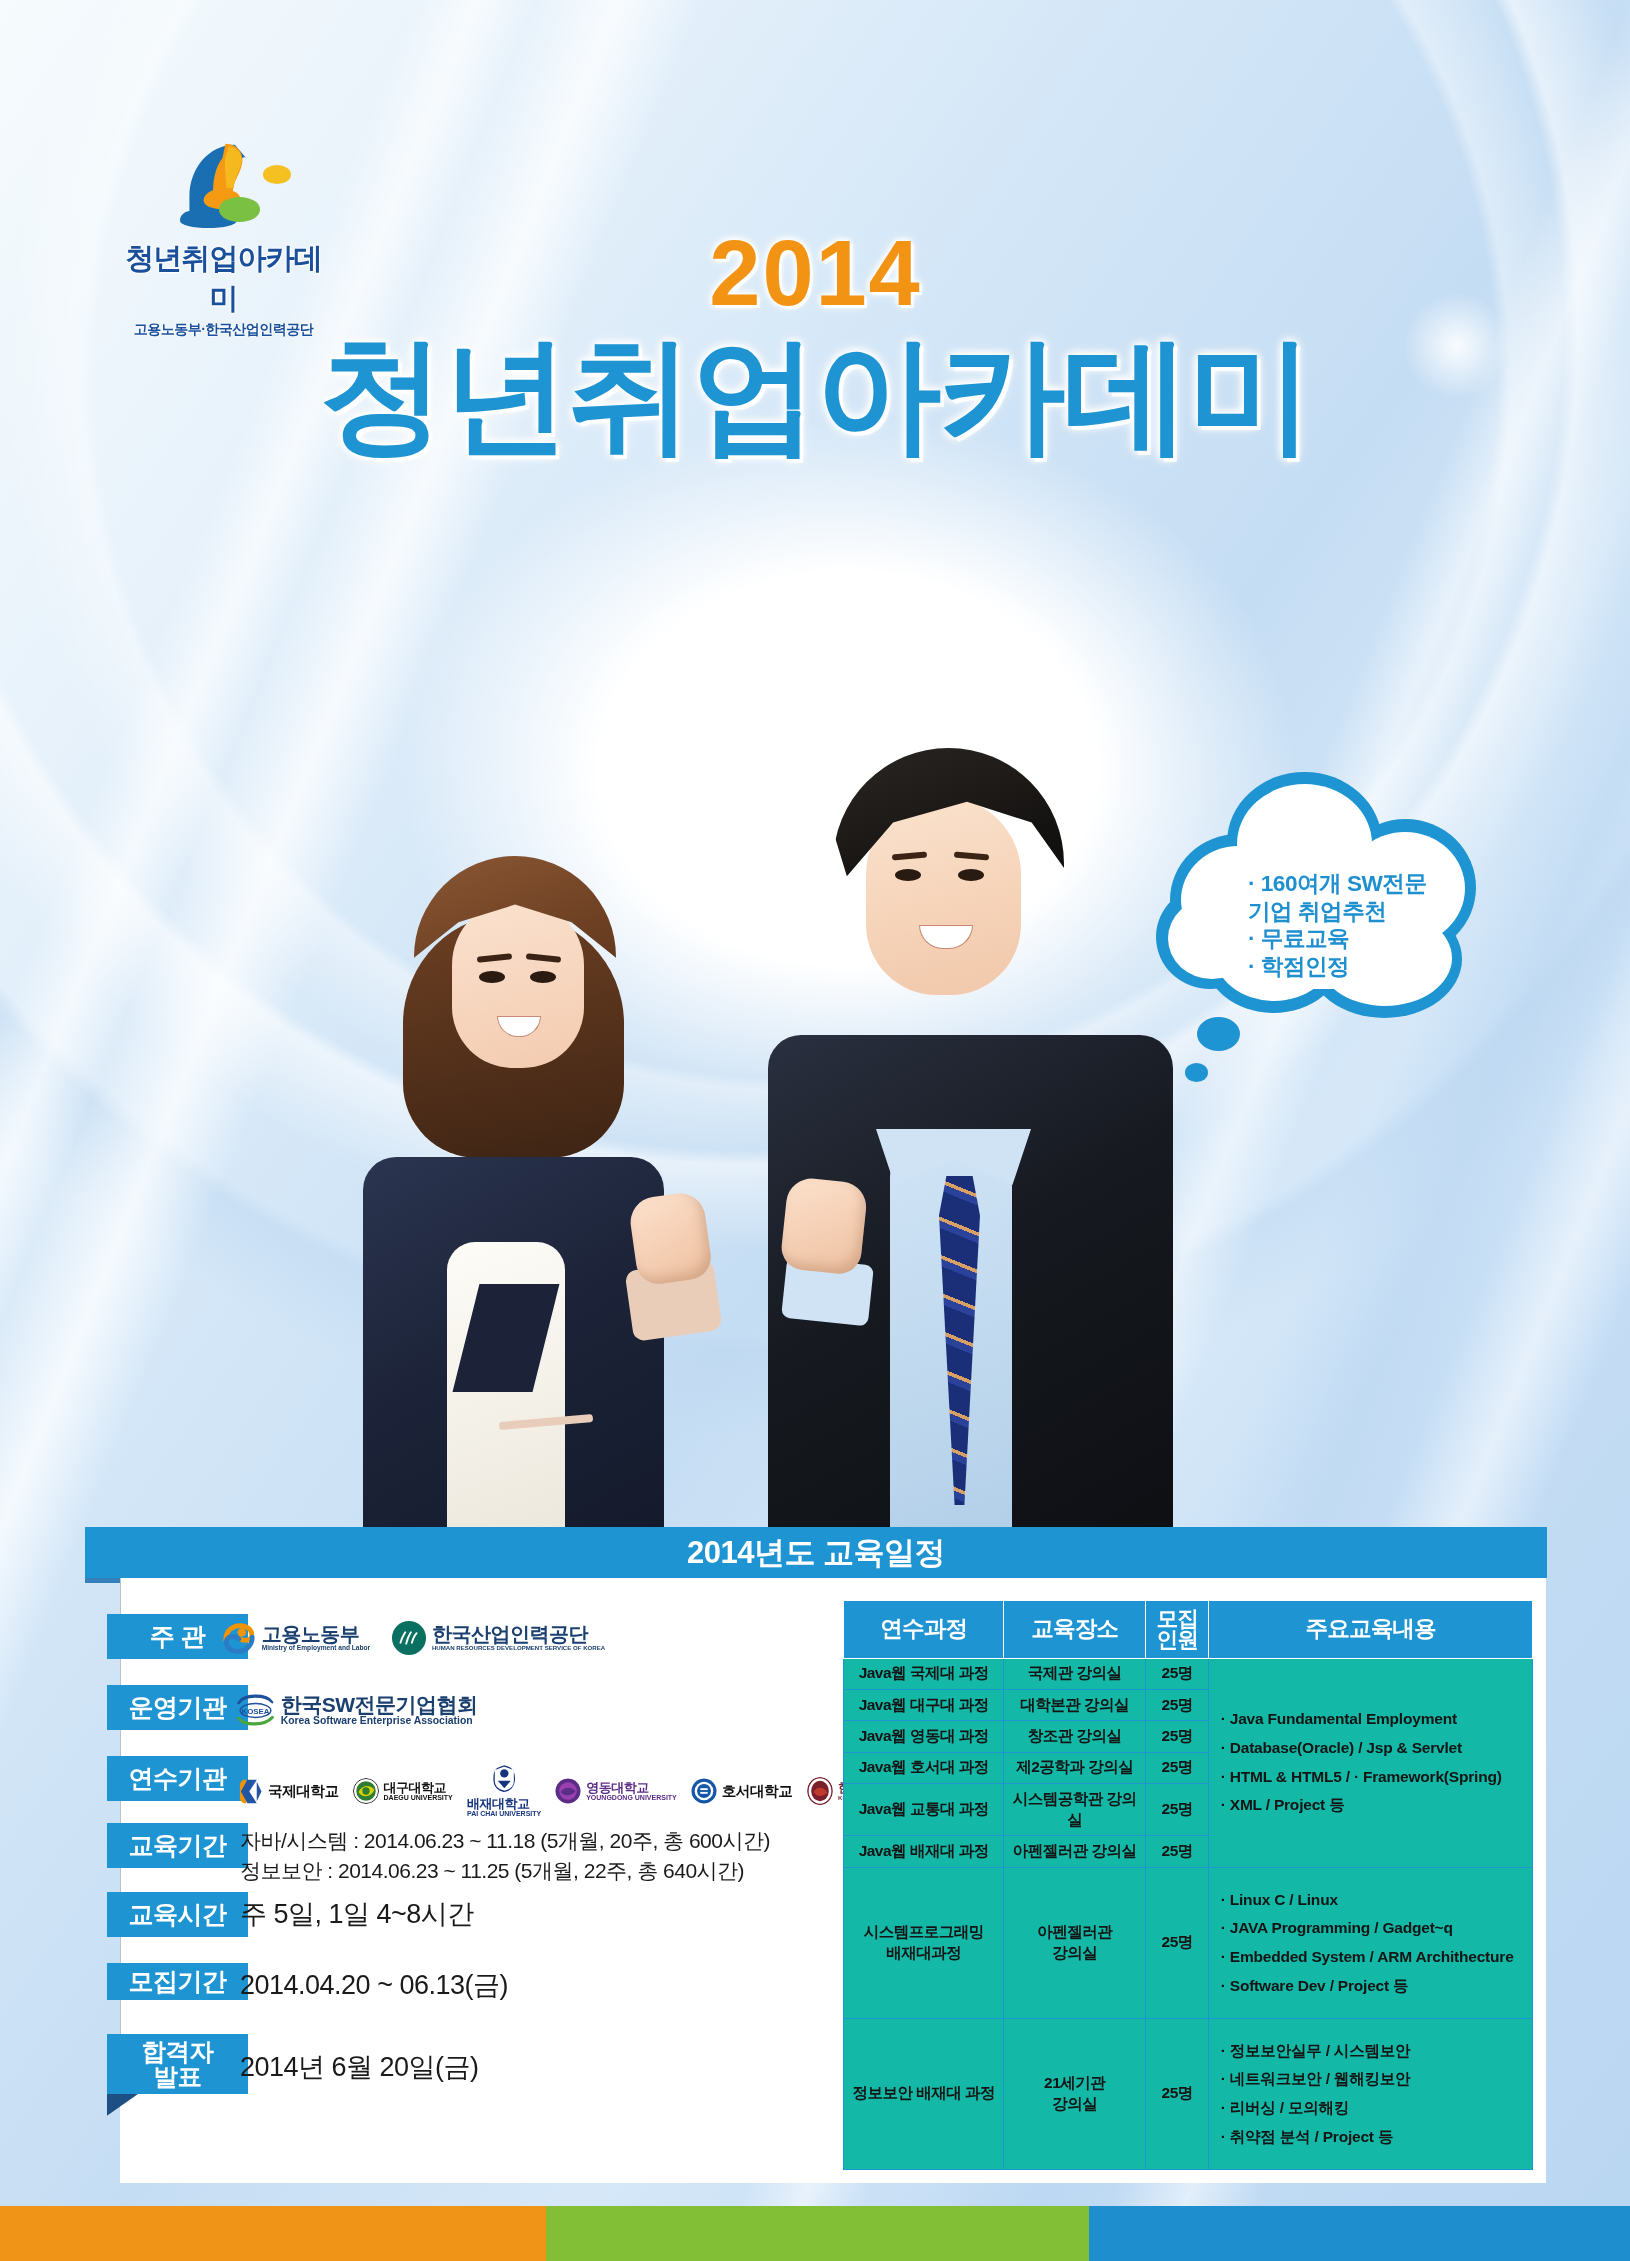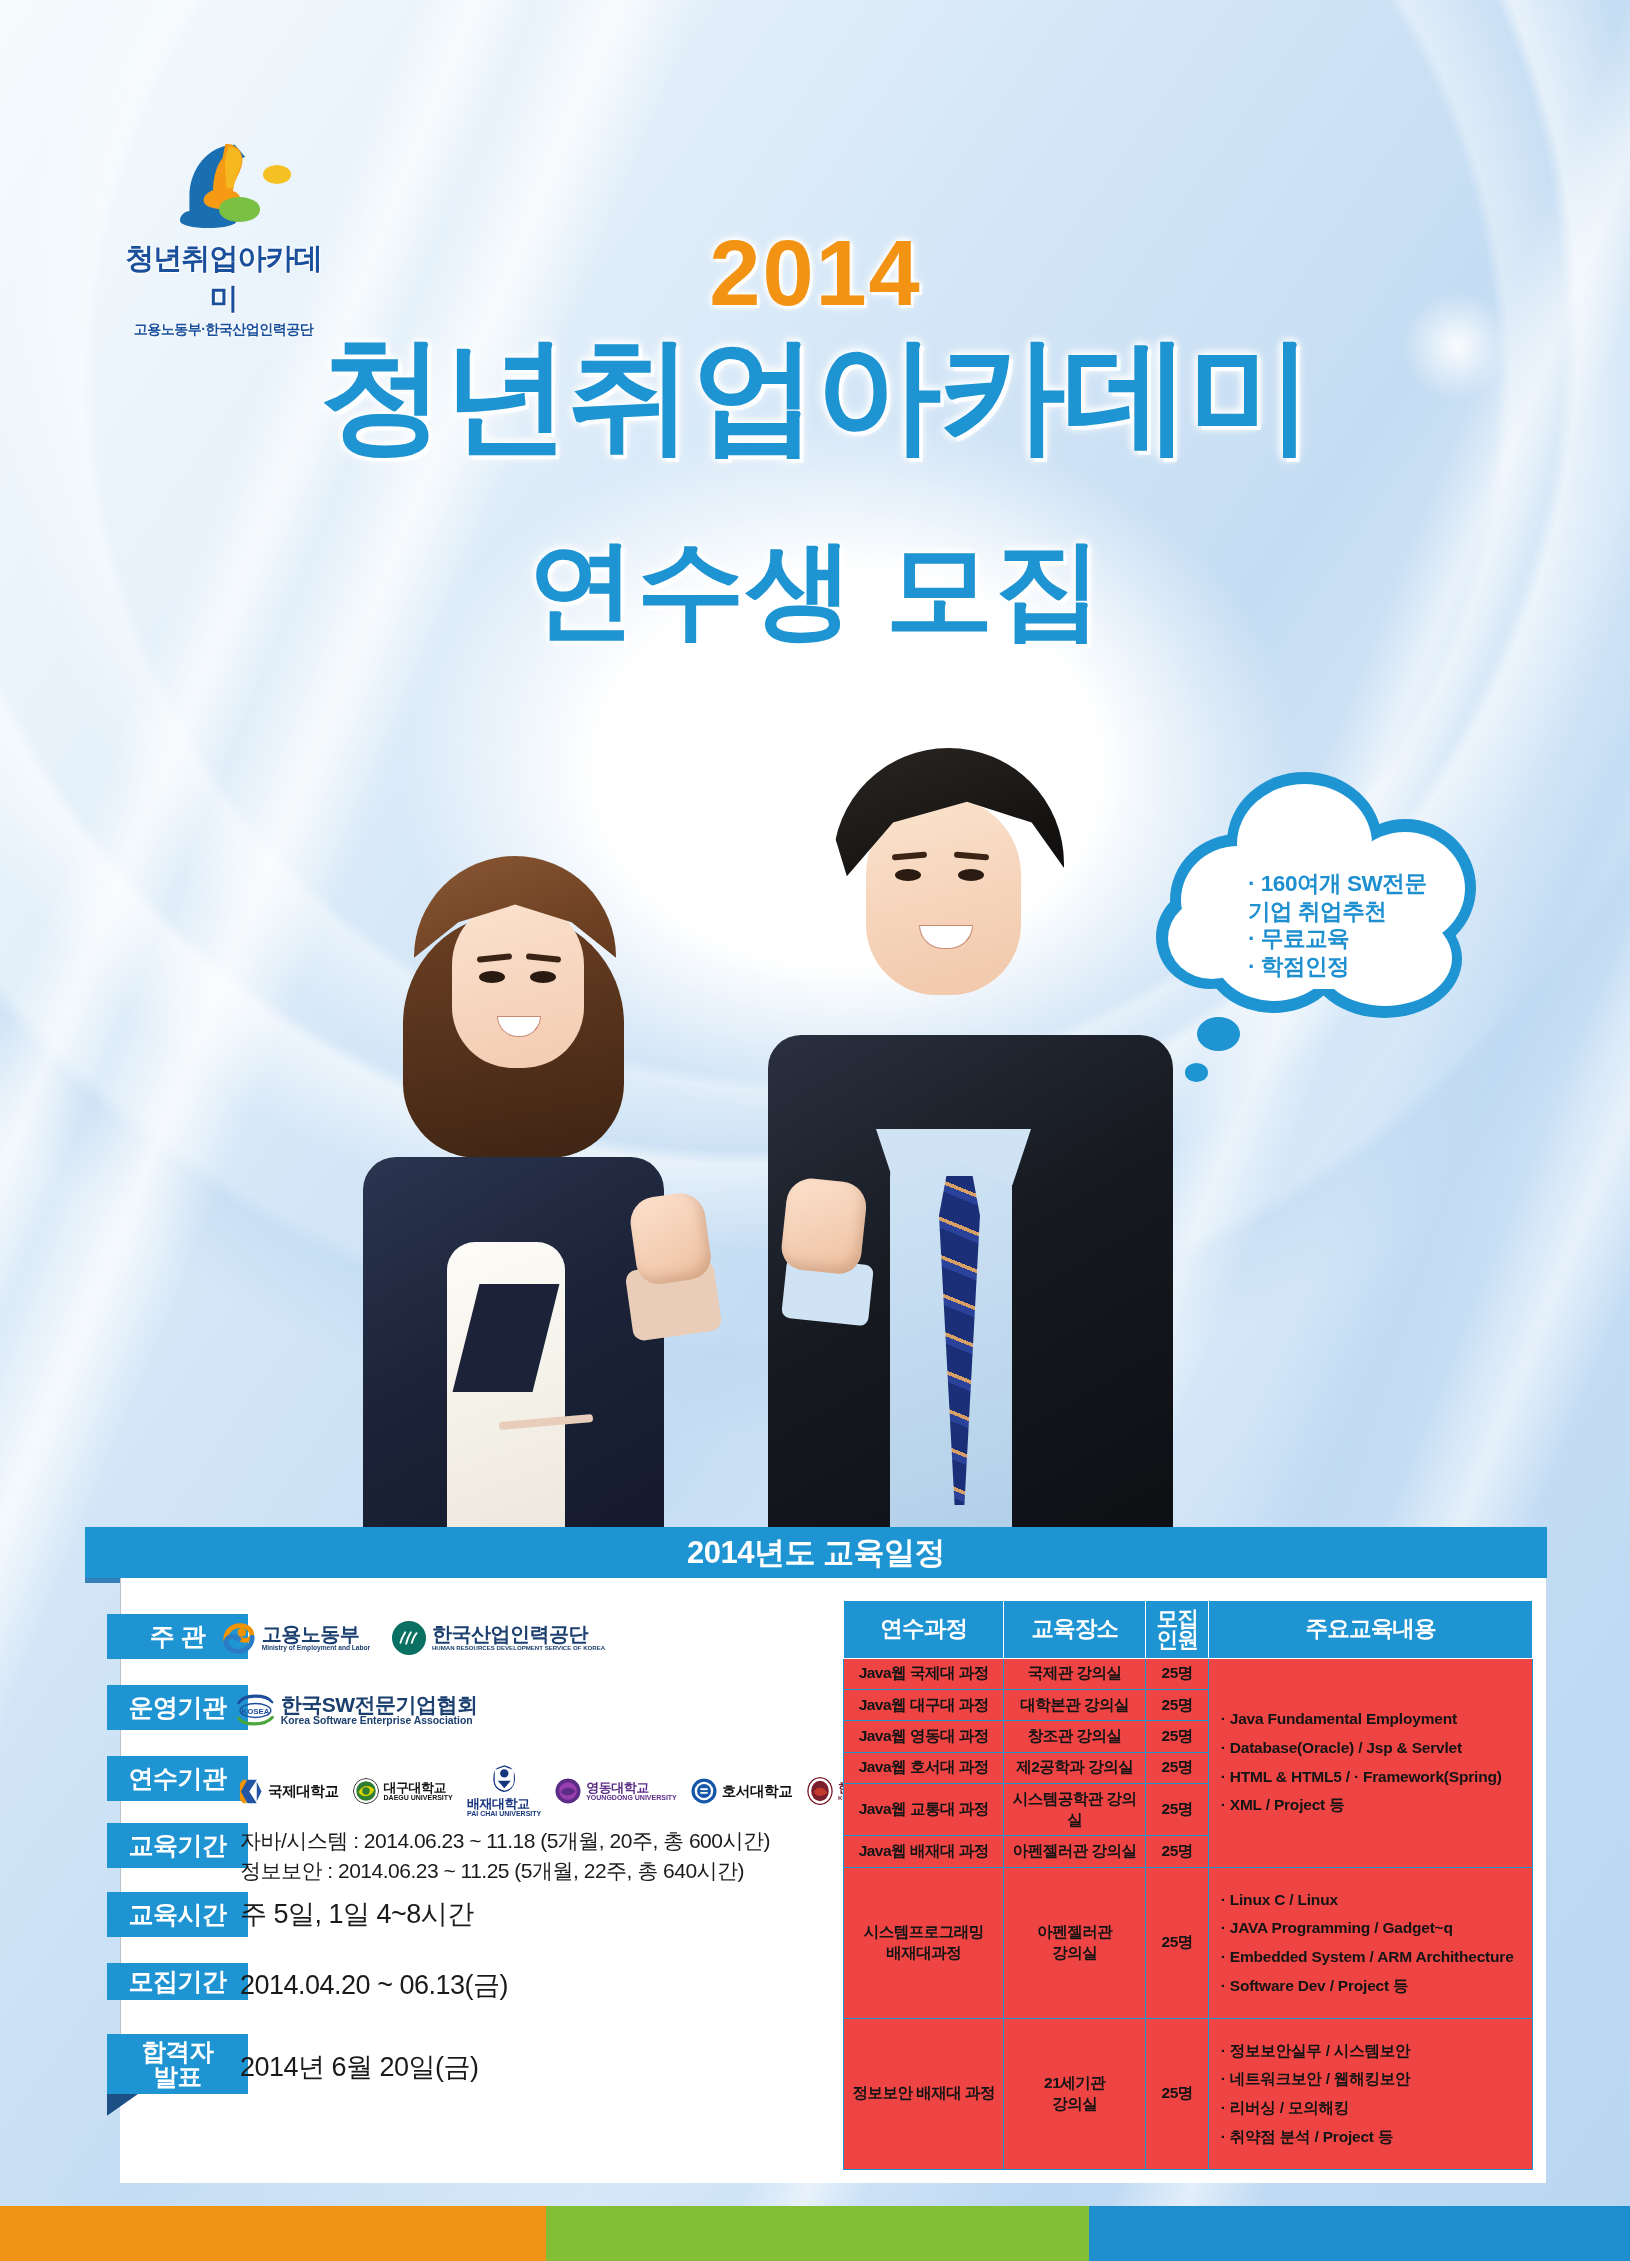--- a/index.html
+++ b/index.html
@@ -127,21 +127,21 @@
   .logochip{display:inline-flex;align-items:center;gap:4.7px;margin-right:19px;vertical-align:middle;}
   .lmark{border-radius:50%;flex:0 0 auto;}
   .ltxt{display:flex;flex-direction:column;line-height:1.05;}
   .lko{font-weight:bold;letter-spacing:-0.5px;}
   .len{font-weight:bold;}
 
   
   #tbl{position:absolute;left:843px;top:1600px;width:690px;border-collapse:collapse;}
   #tbl th{background:#1e94d2;color:#fff;font-weight:bold;font-size:22.6px;letter-spacing:-0.9px;
     padding:6.6px 1.9px;border:1.4px solid #fff;line-height:1.0;}
-  #tbl td{background:#ef4444;color:#141414;font-weight:bold;font-size:15.5px;letter-spacing:-0.5px;
+  #tbl td{background:#14b8a6;color:#141414;font-weight:bold;font-size:15.5px;letter-spacing:-0.5px;
     text-align:center;border:1.4px solid #1e94d2;padding:4.7px 2.8px;}
   #tbl td.content{text-align:left;padding-left:11.3px;font-size:15.5px;line-height:1.85;letter-spacing:-0.2px;}
   #tbl th.c1{width:160px;} #tbl th.c2{width:141px;} #tbl th.c3{width:60px;font-size:21.7px;} #tbl th.c4{width:325px;}
 
   
   #stripes{position:absolute;left:0;top:2206px;width:1631px;height:56px;display:flex;}
   .stripe{height:100%;}
 </style>
 </head>
 <body>
@@ -168,21 +168,20 @@
       </svg>
       <div class="dotY"></div>
       <div class="dotG"></div>
     </div>
     <div class="brand-ko">청년취업아카데미</div>
     <div class="brand-sub">고용노동부·한국산업인력공단</div>
   </div>
 
   <div id="year">2014</div>
   <div id="title1">청년취업아카데미</div>
-  <div id="title2">연수생 모집</div>
 
   <div id="photo">
     <div class="w-hairback"></div>
     <div class="person torso w-body"></div>
     <div class="w-shirt"></div>
     <div class="w-lapel"></div>
     <div class="w-pocket"></div>
     <div class="w-face">
       <div class="brow" style="left:24.5px;top:56px;transform:rotate(-6deg);"></div>
       <div class="brow" style="left:74px;top:56px;transform:rotate(6deg);"></div>

